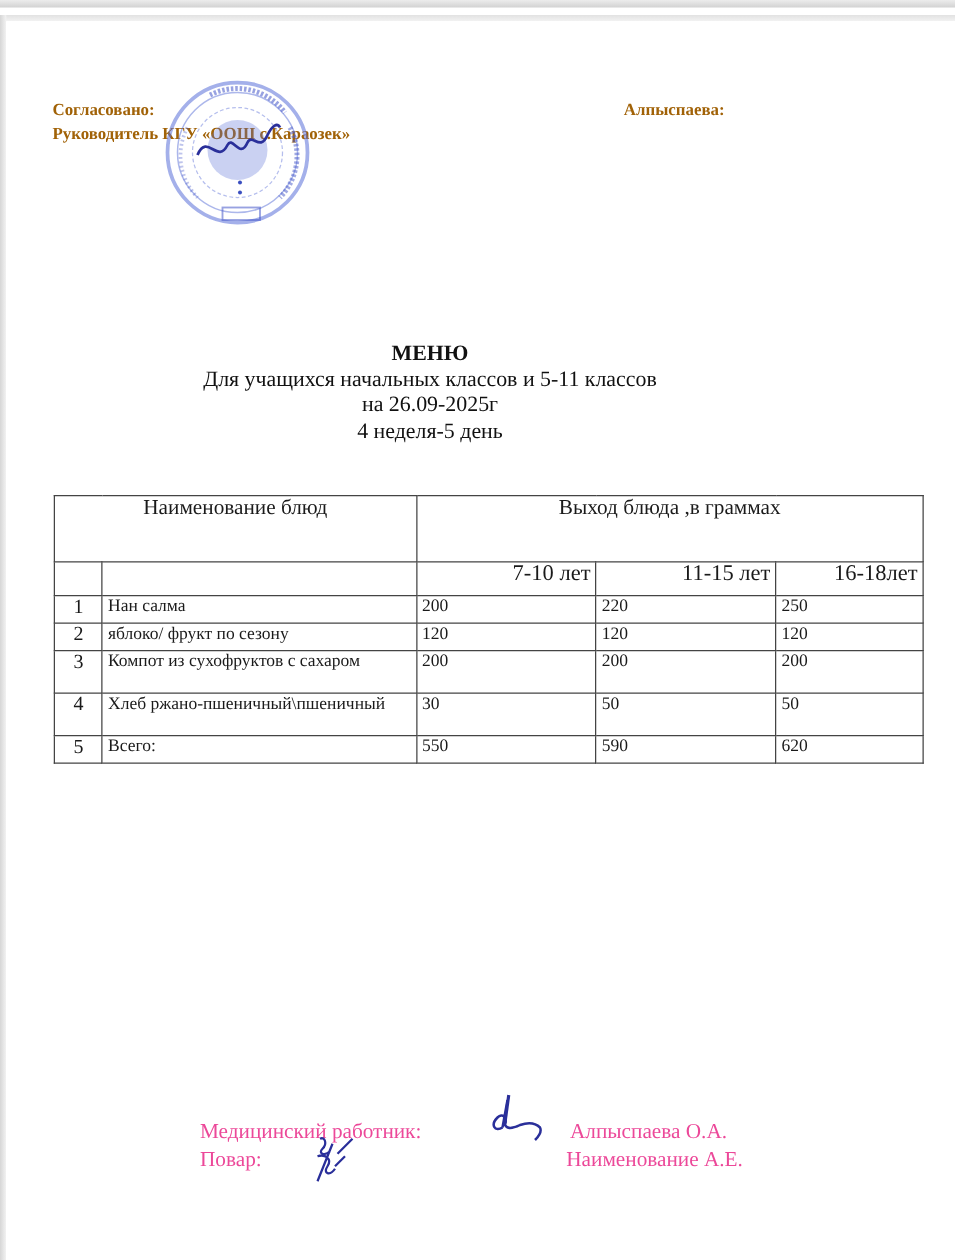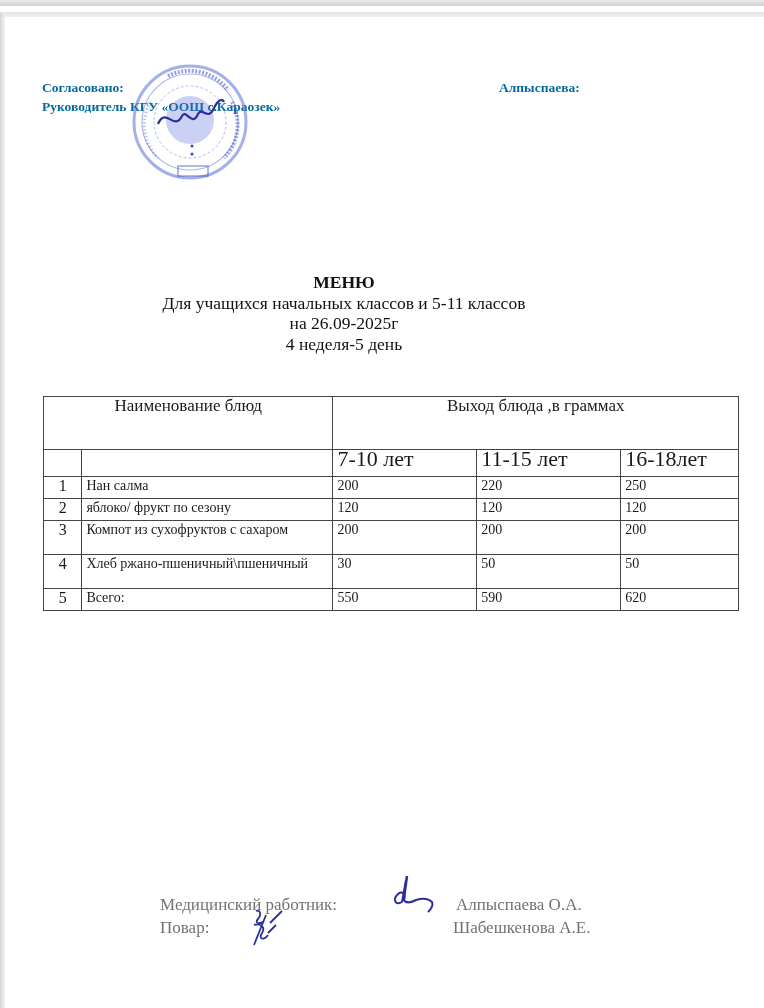--- a/index.html
+++ b/index.html
@@ -19,21 +19,21 @@
       background: linear-gradient(#e2e2e2, #f2f2f2);
     }
     .left-edge {
       position: absolute; left: 0; top: 12px; width: 5px; height: 996px;
       background: linear-gradient(90deg, #d6d6d6, #f3f3f3);
     }
     .page {
       position: absolute; left: 5px; top: 17px; width: 759px; height: 991px;
       background: #fff;
     }
-    .block { position: absolute; font-size: 13.5px; line-height: 19px; font-weight: bold; color: #0369a1; }
+    .block { position: absolute; font-size: 13.5px; line-height: 19px; font-weight: bold; color: #a16207; }
     .left-head { left: 42px; top: 78px; }
     .right-head { left: 499px; top: 78px; }
     .right-head .ind { padding-left: 5px; }
     .sig-line {
       display: inline-block; width: 160px; border-bottom: 1px solid #222; height: 13px; vertical-align: baseline;
     }
     .sig-line-short { display: inline-block; width: 98px; border-bottom: 1px solid #222; height: 13px; }
 
     .stamp {
       position: absolute; left: 128px; top: 62px; width: 120px; height: 132px;
@@ -46,29 +46,29 @@
     .title-block .t { font-weight: bold; }
 
     table.menu {
       position: absolute; left: 43px; top: 396px; width: 696px;
       border-collapse: collapse; font-size: 14px; color: #1a1a1a;
     }
     table.menu td {
       border: 1.4px solid #444; padding: 0 4px; vertical-align: top; line-height: 17px;
     }
     .h1 td { height: 52px; font-size: 17px; text-align: center; vertical-align: top; padding-top: 5px; }
-    .h2 td { height: 26px; font-size: 22px; text-align: left; vertical-align: middle; }
+    .h2 td { height: 26px; font-size: 18px; text-align: right; vertical-align: middle; }
     .num { text-align: center; font-size: 16px; width: 38px; padding: 0 !important; }
     .name { width: 244px; }
     td.v { width: 137px; }
     td.v3 { width: 110px; margin-top: 23px; }
     .r1 td { height: 21px; }
     .r2 { height: 34px; }
 
-    .footer { position: absolute; font-size: 17px; line-height: 22px; color: #737373; }
+    .footer { position: absolute; font-size: 17px; line-height: 22px; color: #ec4899; }
     .f-label1 { left: 160px; top: 894px; }
     .f-label2 { left: 160px; top: 917px; }
     .f-name1 { left: 456px; top: 894px; }
     .f-name2 { left: 453px; top: 917px; }
     .sign1 { position: absolute; left: 388px; top: 872px; width: 50px; height: 44px; }
     .sign2 { position: absolute; left: 246px; top: 905px; width: 40px; height: 44px; }
   </style>
 </head>
 <body>
 
@@ -155,21 +155,21 @@
     <td>550</td>
     <td>590</td>
     <td>620</td>
   </tr>
 </tbody>
   </table>
 
 <div class="footer f-label1">Медицинский работник:</div>
 <div class="footer f-name1">Алпыспаева О.А.</div>
 <div class="footer f-label2">Повар:</div>
-<div class="footer f-name2">Шабешкенова А.Е.</div>
+<div class="footer f-name2">Наименование А.Е.</div>
 
 <svg class="sign1" viewBox="0 0 50 44">
   <path d="M18 8 L14 30 M14 30 C8 34 4 28 10 22 C14 18 18 22 16 28 C18 32 24 30 28 28 C34 26 40 26 44 30 C46 34 42 38 40 40" fill="none" stroke="#2a2f9a" stroke-width="2"></path>
   <path d="M19 4 L16 26" fill="none" stroke="#2a2f9a" stroke-width="2.5"></path>
 </svg>
 
 <svg class="sign2" viewBox="0 0 40 44">
   <path d="M10 6 C14 4 16 10 12 14 C8 18 14 20 18 16 M8 20 C14 18 20 22 16 28 C12 34 18 36 22 30 M20 10 L8 40 M24 18 L36 6 M22 28 L30 20" fill="none" stroke="#2a2f9a" stroke-width="1.8"></path>
 </svg>
 

